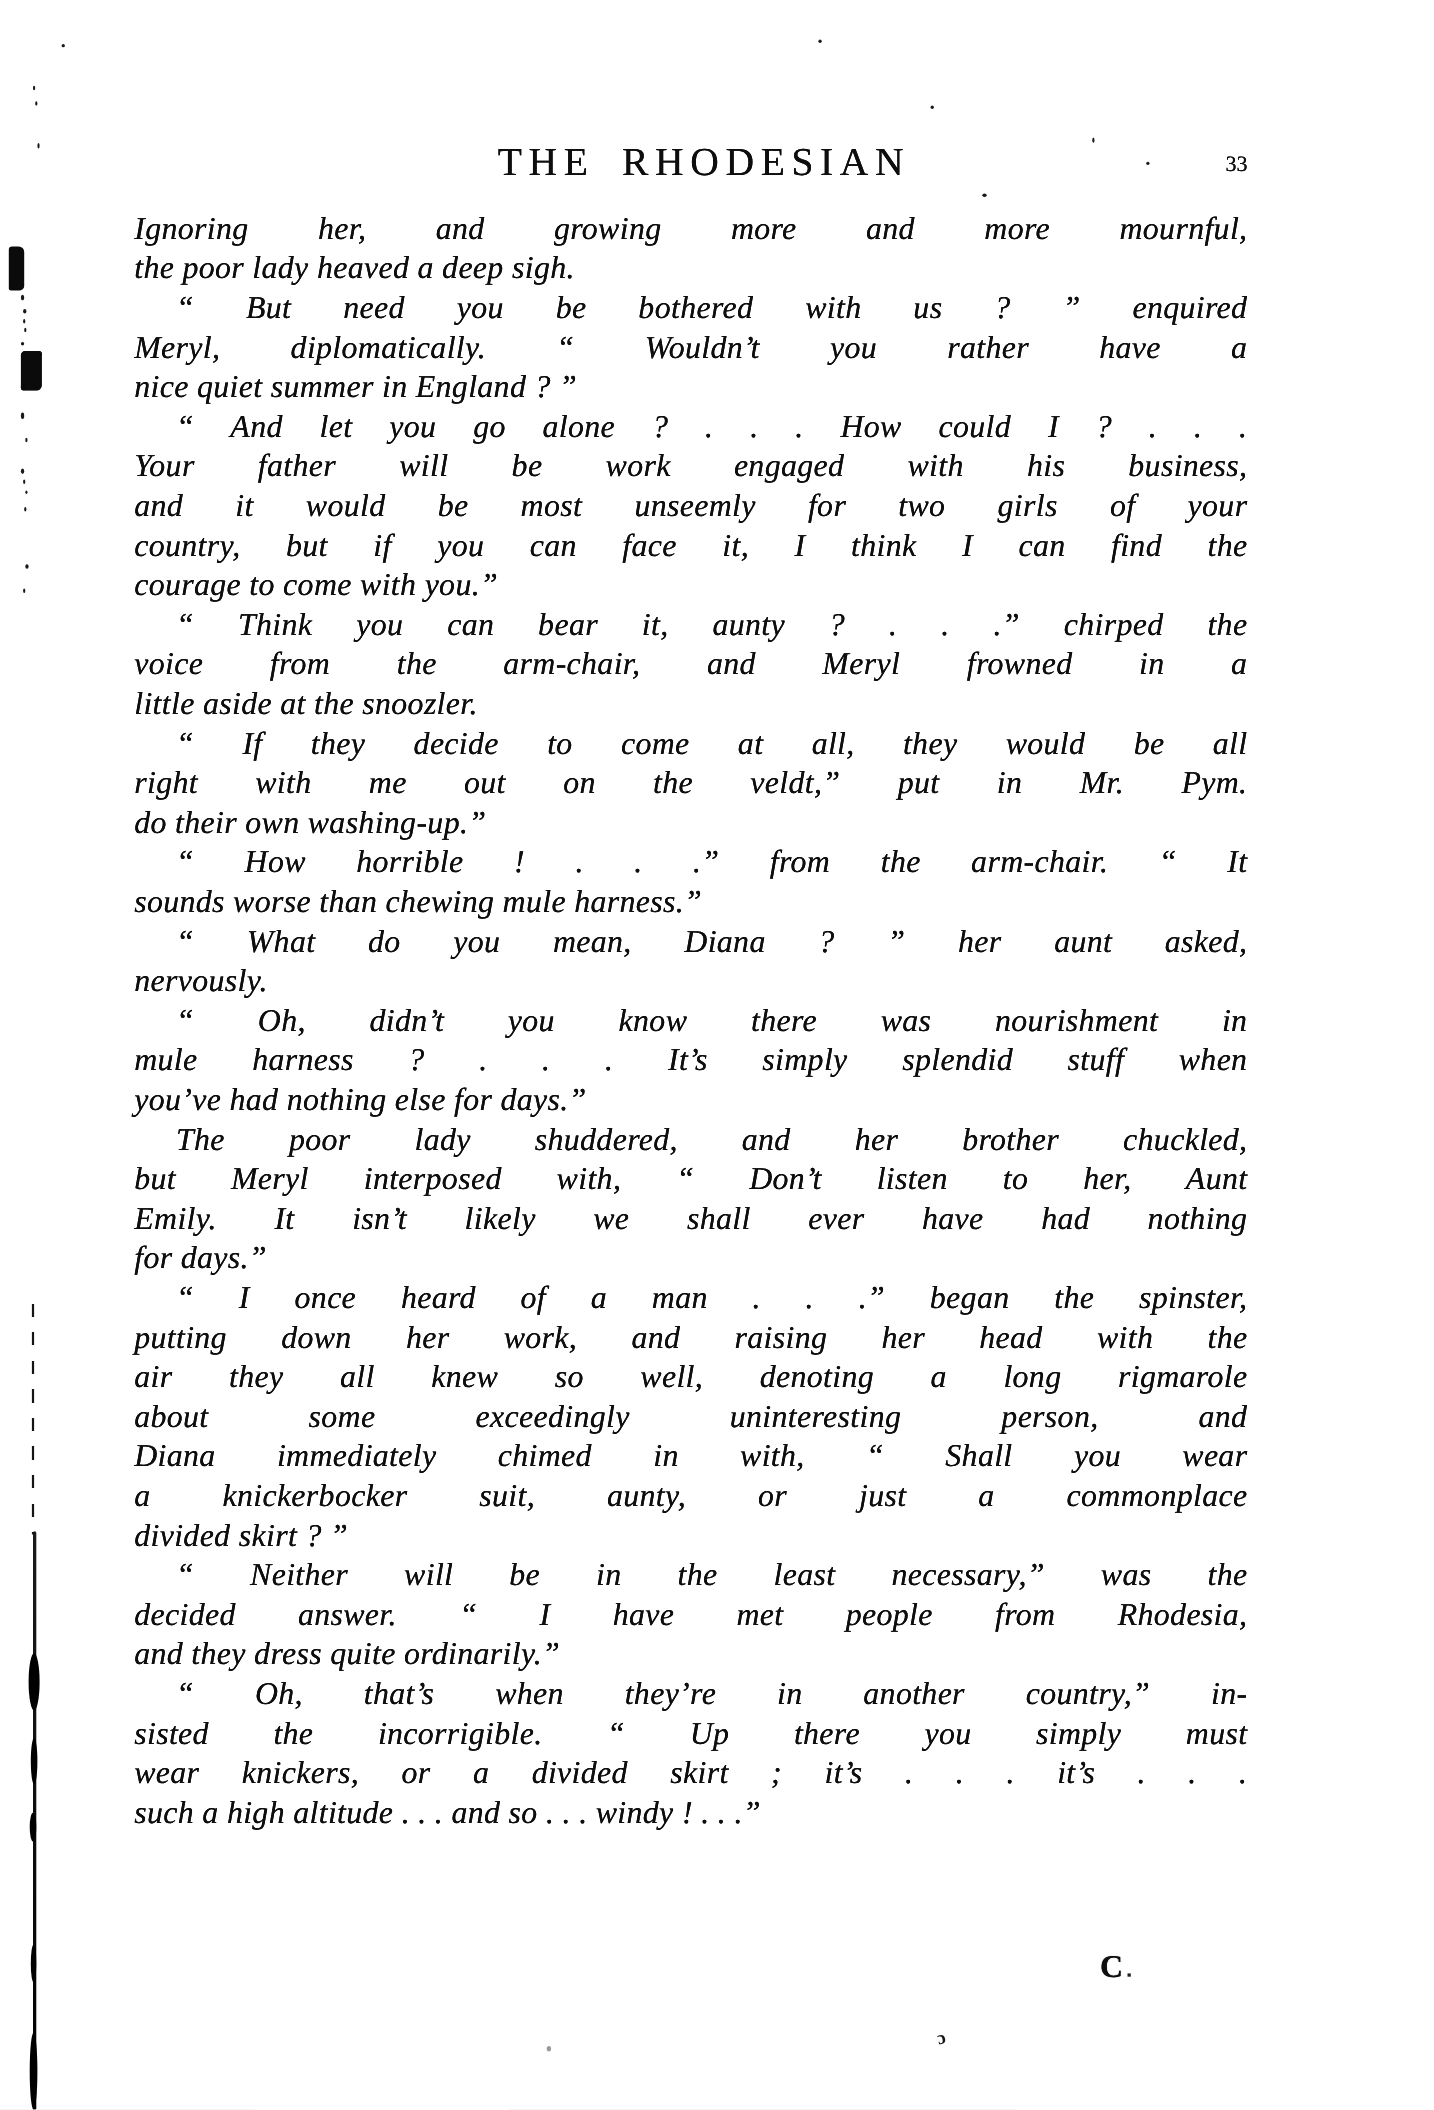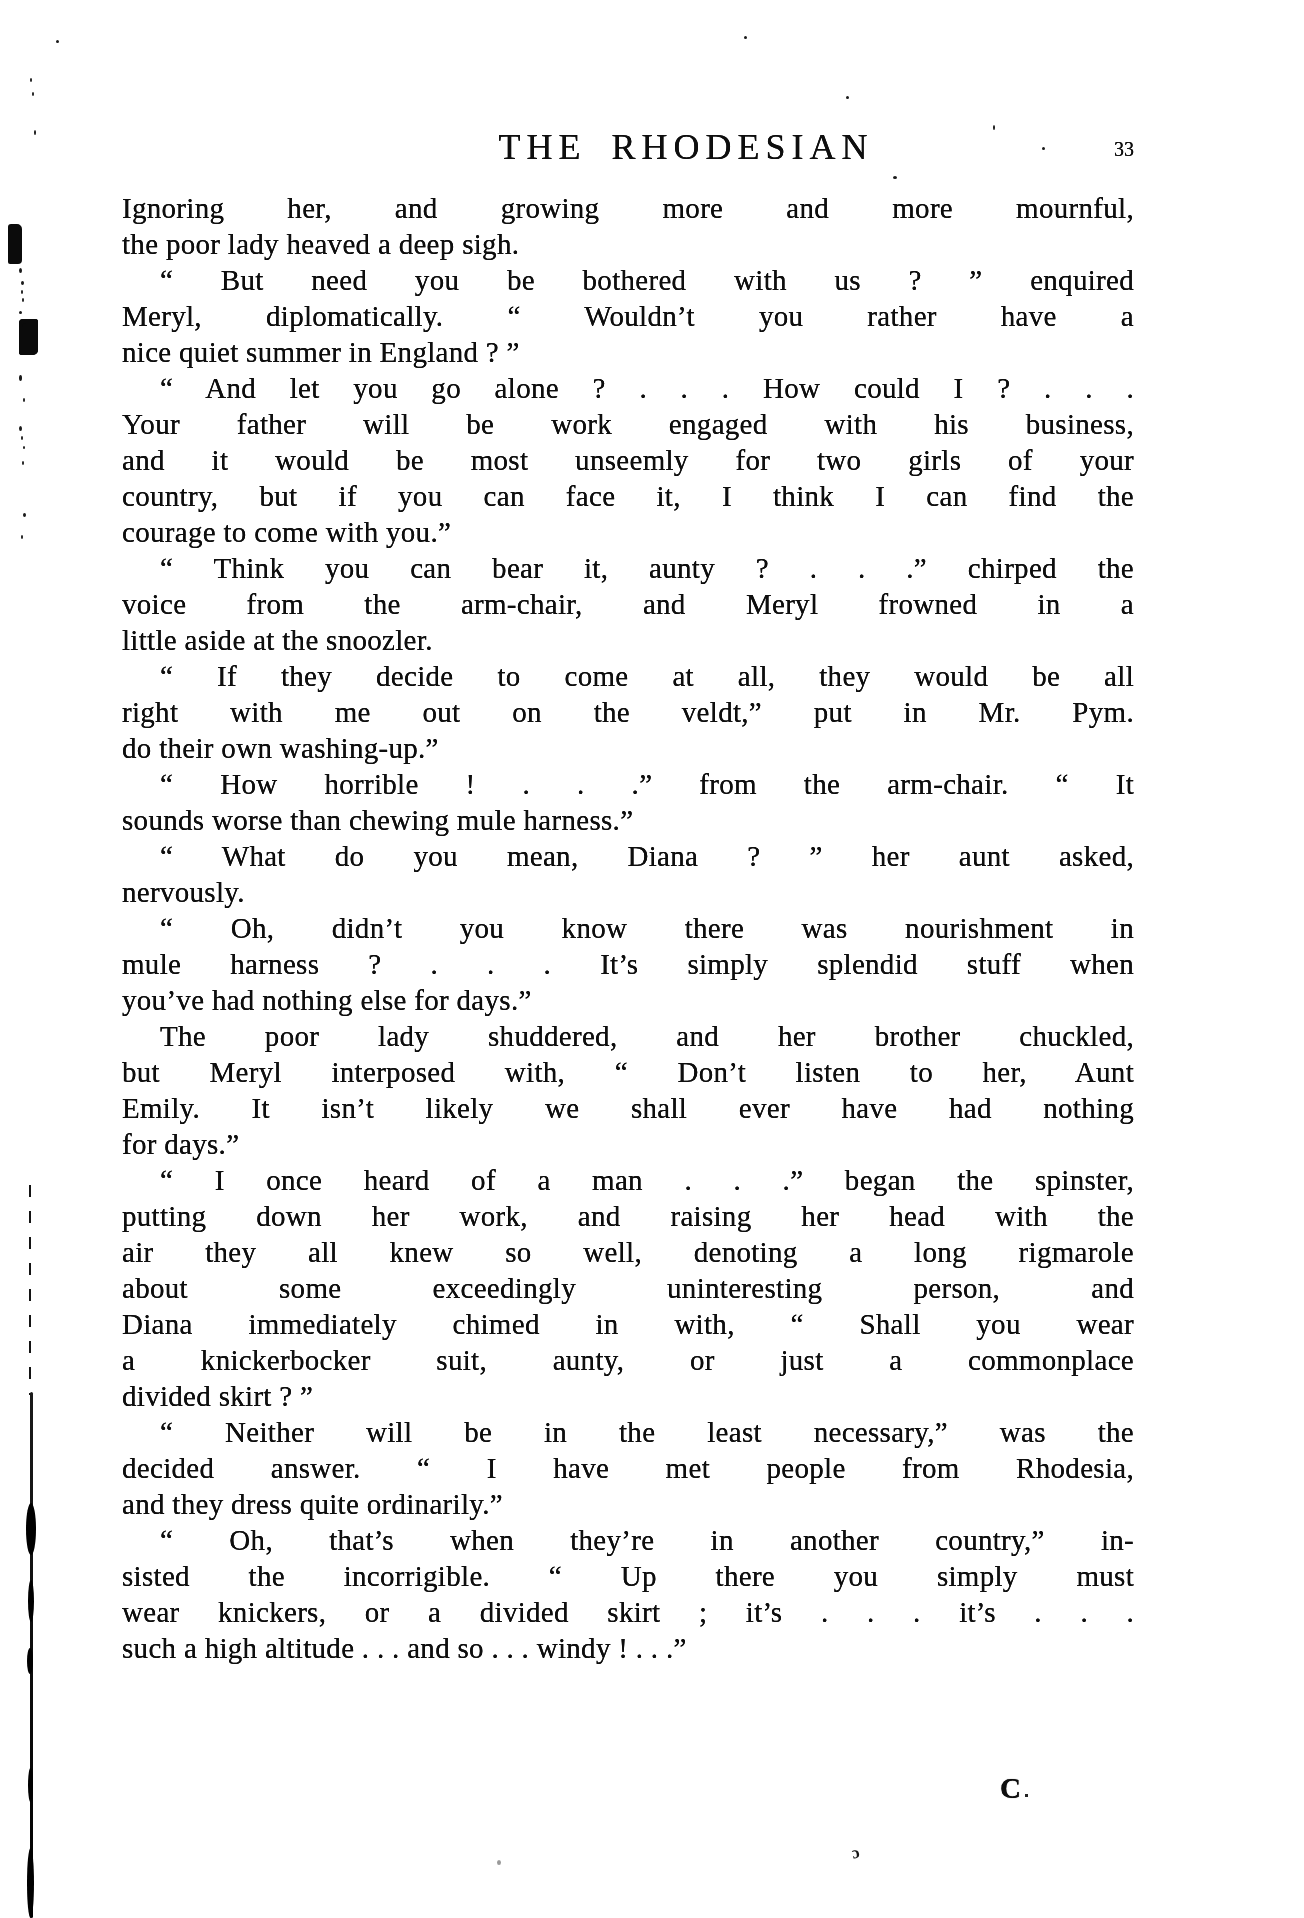--- a/index.html
+++ b/index.html
@@ -15,37 +15,37 @@
   .running-header {
     position:absolute; left:122px; top:122px; width:1012px; height:50px;
   }
   .header-title {
     position:absolute; left:calc(50% + 12px); top:0;
     transform:translateX(-50%);
     font-size:36px; line-height:50px;
     letter-spacing:6px; word-spacing:10px;
     white-space:nowrap;
     text-shadow:0 0 0.6px #000;
-    margin-left:46px;
   }
   .page-number {
     position:absolute; right:0; top:2px;
     font-size:20px; line-height:50px;
     text-shadow:0 0 0.6px #000;
   }
   
   .body-text {
     position:absolute; left:122px; top:190px; width:1012px;
     font-size:29px; letter-spacing:0.3px;
     text-shadow:0 0 0.5px #000;
   }
   .line {
     height:36px; line-height:36px;
     text-align:justify; text-align-last:justify;
     overflow:visible;
+    font-style:italic;
   }
   .line.last { text-align-last:left; }
   .line.indent { text-indent:38px; }
   
   .signature {
     position:absolute; left:1000px; top:1772px;
     font-size:29px; font-weight:bold;
     text-shadow:0 0 0.7px #000;
   }
   .signature::after { content:""; position:absolute; right:-7px; bottom:8px; width:3px; height:3px; background:#222; }

